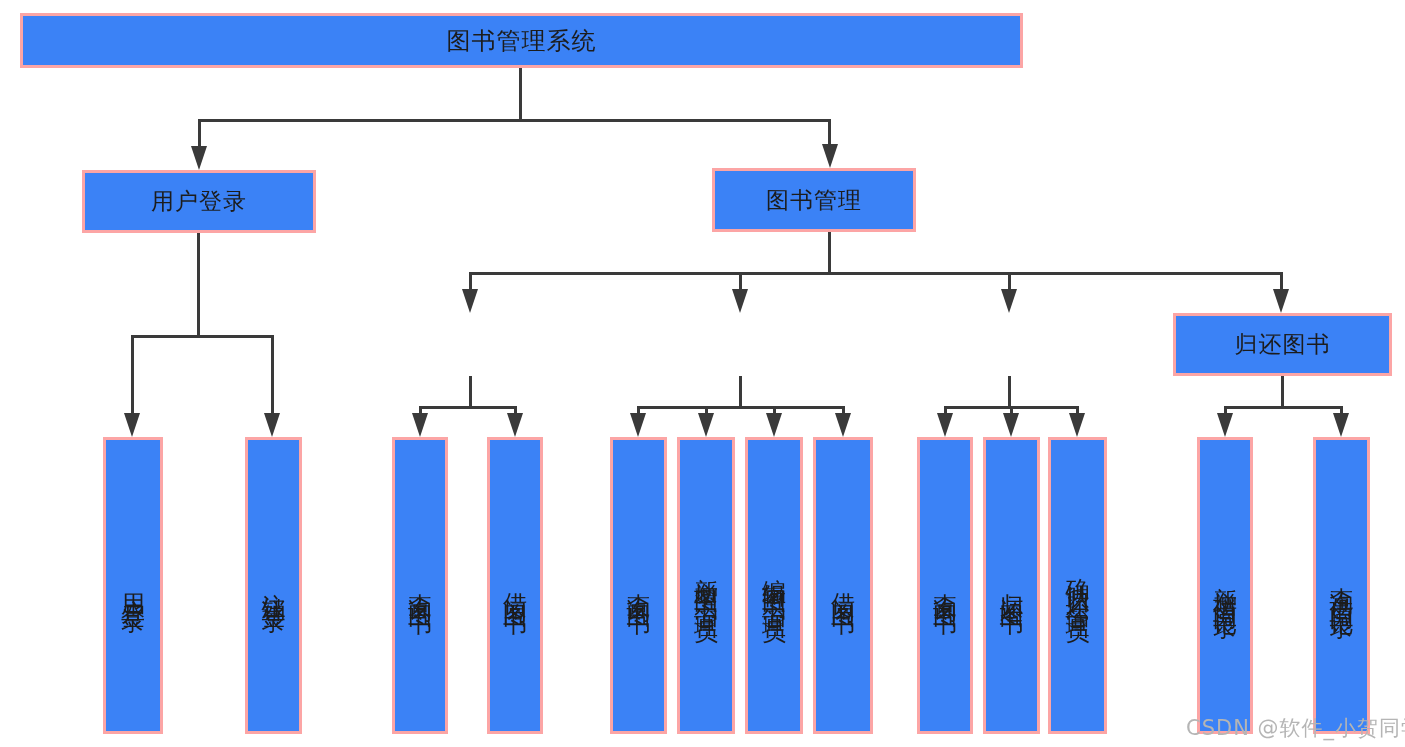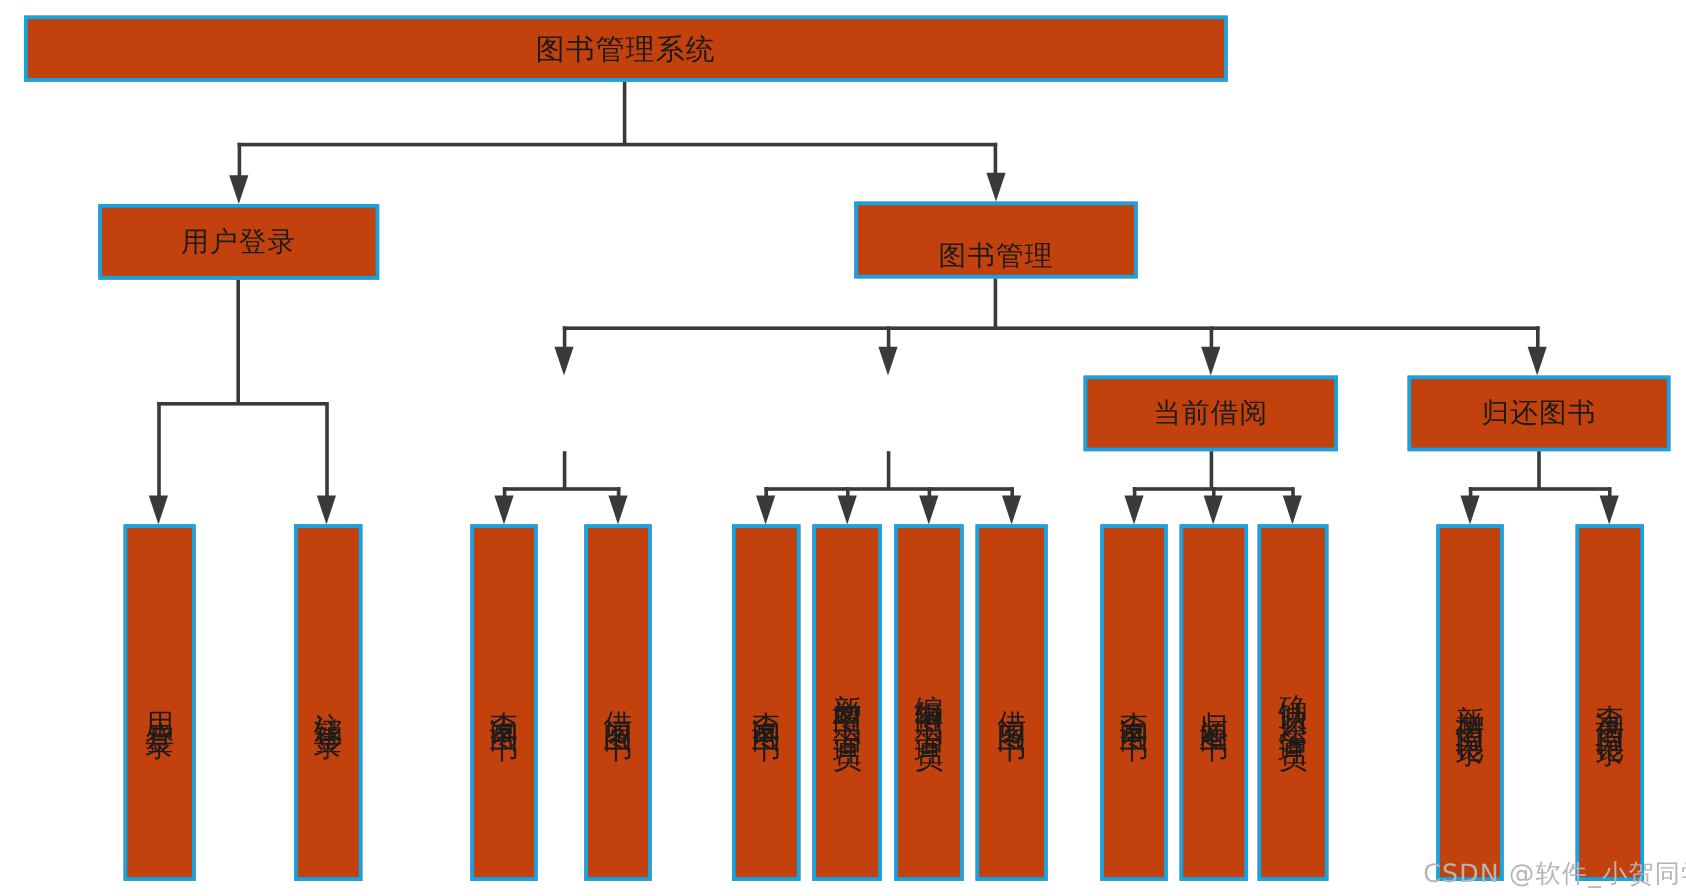--- a/index.html
+++ b/index.html
@@ -2,22 +2,22 @@
 <html><head>
 <meta charset="utf-8">
 <style>
   html,body { margin:0; padding:0; background:#ffffff; }
   .canvas {
     position:relative; width:1405px; height:747px; background:#ffffff;
     font-family:"DejaVu Sans","Liberation Sans",sans-serif; overflow:hidden;
     color:#1c1c1c;
   }
   .node {
-    position:absolute; box-sizing:border-box; border:3px solid #0ea5e9;
-    background:#c2410c; display:flex; align-items:center; justify-content:center;
+    position:absolute; box-sizing:border-box; border:3px solid #fca5a5;
+    background:#3b82f6; display:flex; align-items:center; justify-content:center;
     font-size:23px; letter-spacing:1px; color:#1c1c1c; z-index:2;
   }
   .vnode span {
     writing-mode:vertical-rl; text-orientation:mixed;
     font-size:24px; letter-spacing:6px; line-height:1;
   }
   .hline, .vline { position:absolute; background:#3a3a3a; z-index:1; }
   .hline { height:3px; } .vline { width:3px; }
   .arrow {
     position:absolute; width:0; height:0; z-index:1;
@@ -41,21 +41,21 @@
   <div class="vline" style="left:519px; top:68px;  height:53px;"></div>
   <div class="hline" style="left:198px; top:119px; width:633px;"></div>
   <div class="vline" style="left:198px; top:119px; height:29px;"></div>
   <div class="arrow" style="left:191px; top:146px;"></div>
   <div class="vline" style="left:828px; top:119px; height:27px;"></div>
   <div class="arrow" style="left:822px; top:144px;"></div>
 
   <div class="node" style="left:82px; top:170px; width:234px; height:63px;">
     <span>用户登录</span>
   </div>
-  <div class="node" style="left:712px; top:168px; width:236px; height:64px;align-items:flex-end;">
+  <div class="node" style="left:712px; top:168px; width:204px; height:64px;">
     <span>图书管理</span>
   </div>
 
   <div class="vline" style="left:197px; top:233px; height:104px;"></div>
   <div class="hline" style="left:131px; top:335px; width:142px;"></div>
   <div class="vline" style="left:131px; top:335px; height:80px;"></div>
   <div class="arrow" style="left:124px; top:413px;"></div>
   <div class="vline" style="left:271px; top:335px; height:80px;"></div>
   <div class="arrow" style="left:264px; top:413px;"></div>
 
@@ -63,23 +63,20 @@
   <div class="hline" style="left:469px; top:272px; width:814px;"></div>
   <div class="vline" style="left:469px;  top:272px; height:19px;"></div>
   <div class="arrow" style="left:462px;  top:289px;"></div>
   <div class="vline" style="left:739px;  top:272px; height:19px;"></div>
   <div class="arrow" style="left:732px;  top:289px;"></div>
   <div class="vline" style="left:1008px; top:272px; height:19px;"></div>
   <div class="arrow" style="left:1001px; top:289px;"></div>
   <div class="vline" style="left:1280px; top:272px; height:19px;"></div>
   <div class="arrow" style="left:1273px; top:289px;"></div>
 
-  <div class="node" style="left:903px;  top:313px; width:212px; height:63px;">
-    <span>当前借阅</span>
-  </div>
   <div class="node" style="left:1173px; top:313px; width:219px; height:63px;">
     <span>归还图书</span>
   </div>
 
   <div class="vline" style="left:469px; top:376px; height:32px;"></div>
   <div class="hline" style="left:419px; top:406px; width:98px;"></div>
   <div class="vline" style="left:419px; top:406px; height:9px;"></div>
   <div class="arrow" style="left:412px; top:413px;"></div>
   <div class="vline" style="left:514px; top:406px; height:9px;"></div>
   <div class="arrow" style="left:507px; top:413px;"></div>

